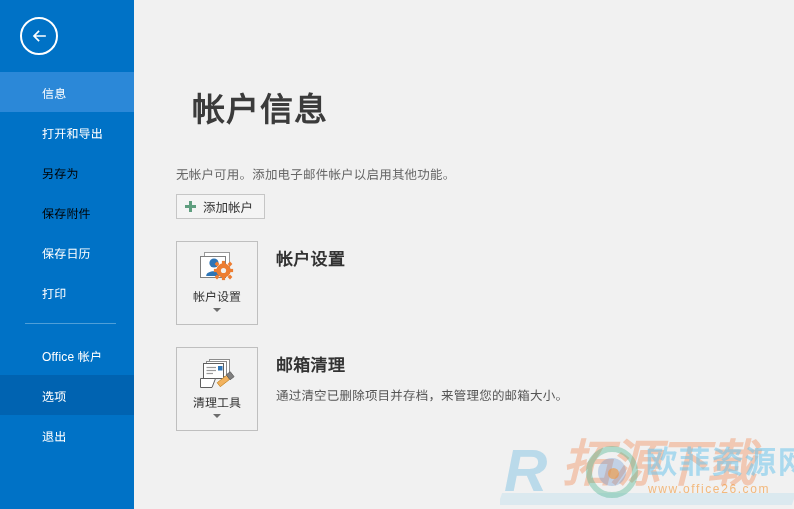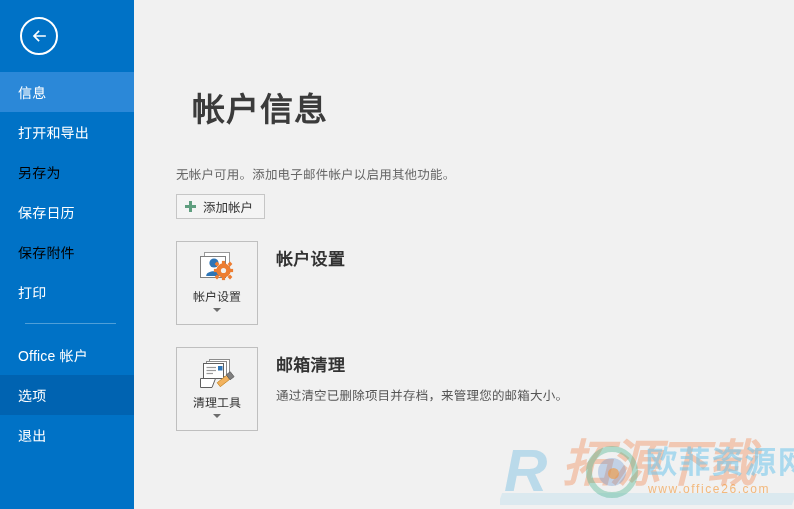--- a/index.html
+++ b/index.html
@@ -55,24 +55,24 @@
   }
   .back-btn svg { display: block; }
 
   .nav {
     display: block;
   }
   .nav-item {
     height: 40px;
     display: flex;
     align-items: center;
-    padding-left: 18px;
+    padding-left: 42px;
     box-sizing: border-box;
     color: #ffffff;
-    font-size: 14px;
+    font-size: 12px;
     letter-spacing: 0.2px;
     cursor: pointer;
     background: transparent;
     white-space: nowrap;
   }
   .nav-item.selected {
     background: #2b88d8;
   }
   .nav-item.hovered {
     background: #0063b1;
@@ -318,25 +318,25 @@
     <div class="nav">
       <div class="nav-item selected">
         <span>信息</span>
       </div>
       <div class="nav-item">
         <span>打开和导出</span>
       </div>
       <div class="nav-item disabled">
         <span>另存为</span>
       </div>
+      <div class="nav-item disabled">
+        <span>保存附件</span>
+      </div>
       <div class="nav-item">
         <span>保存日历</span>
-      </div>
-      <div class="nav-item disabled">
-        <span>保存附件</span>
       </div>
       <div class="nav-item">
         <span>打印</span>
       </div>
 
       <div class="nav-sep"></div>
 
       <div class="nav-item">
         <span>Office 帐户</span>
       </div>

